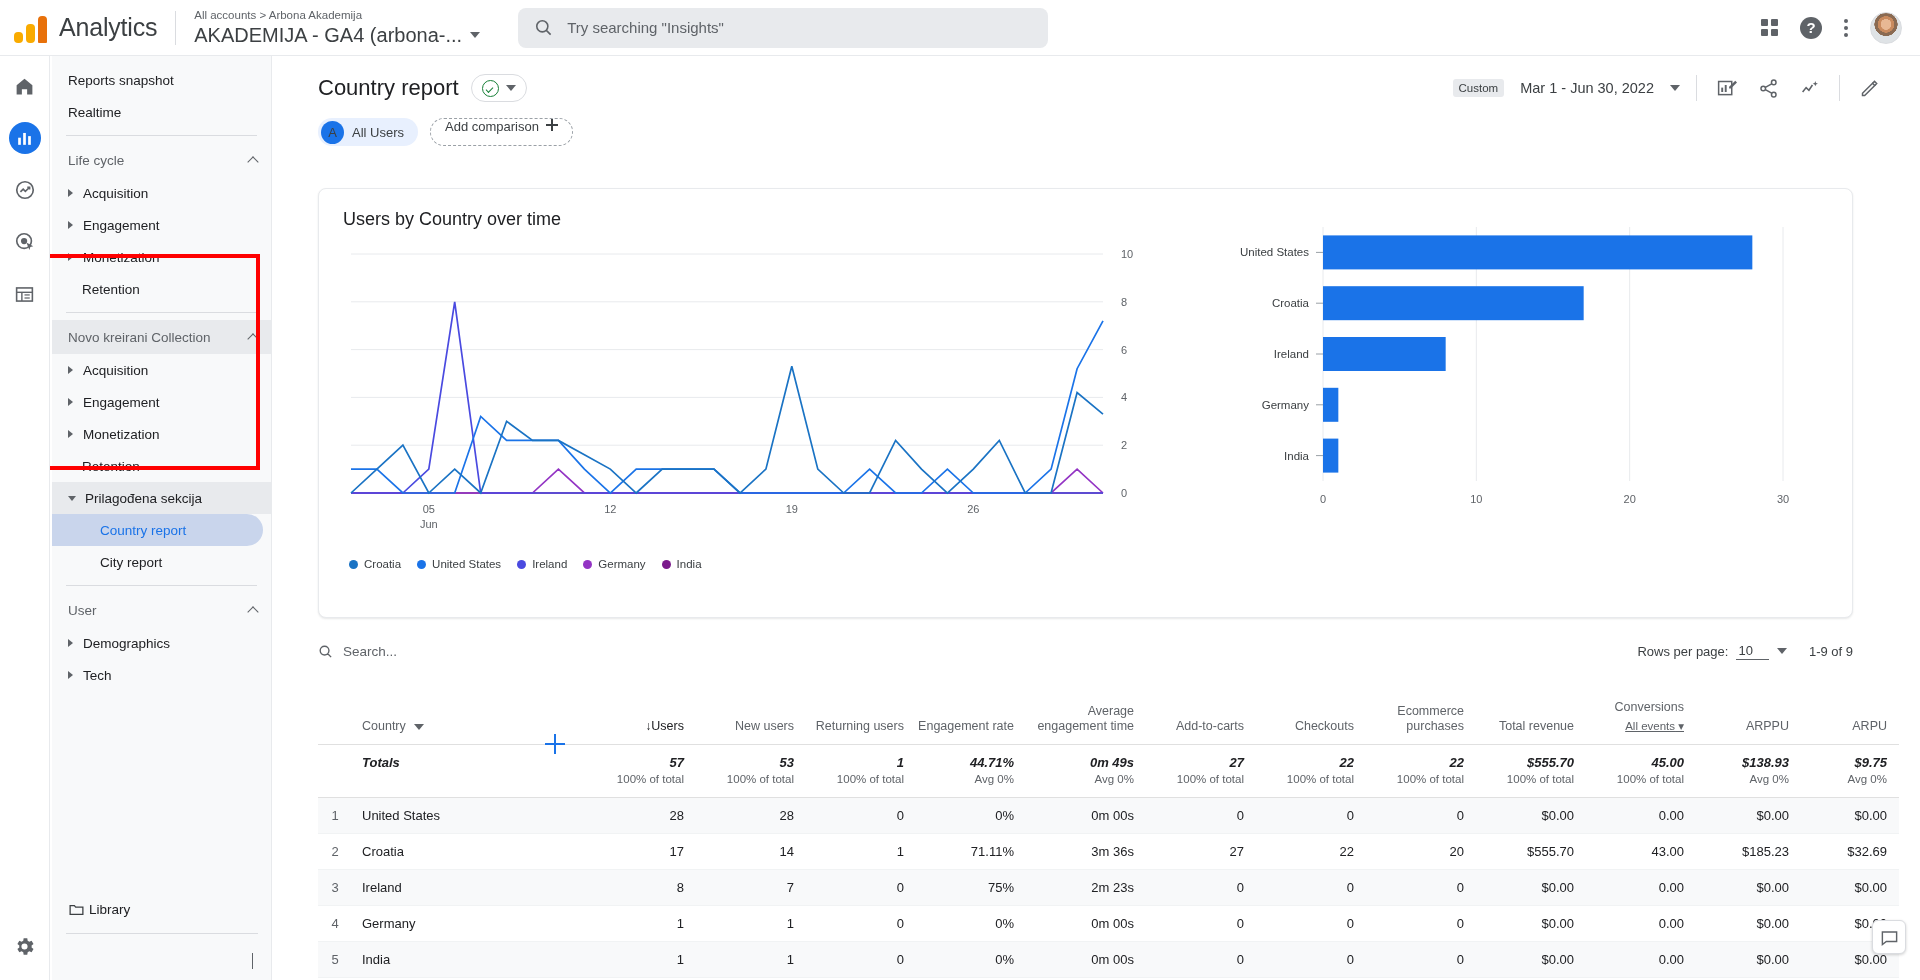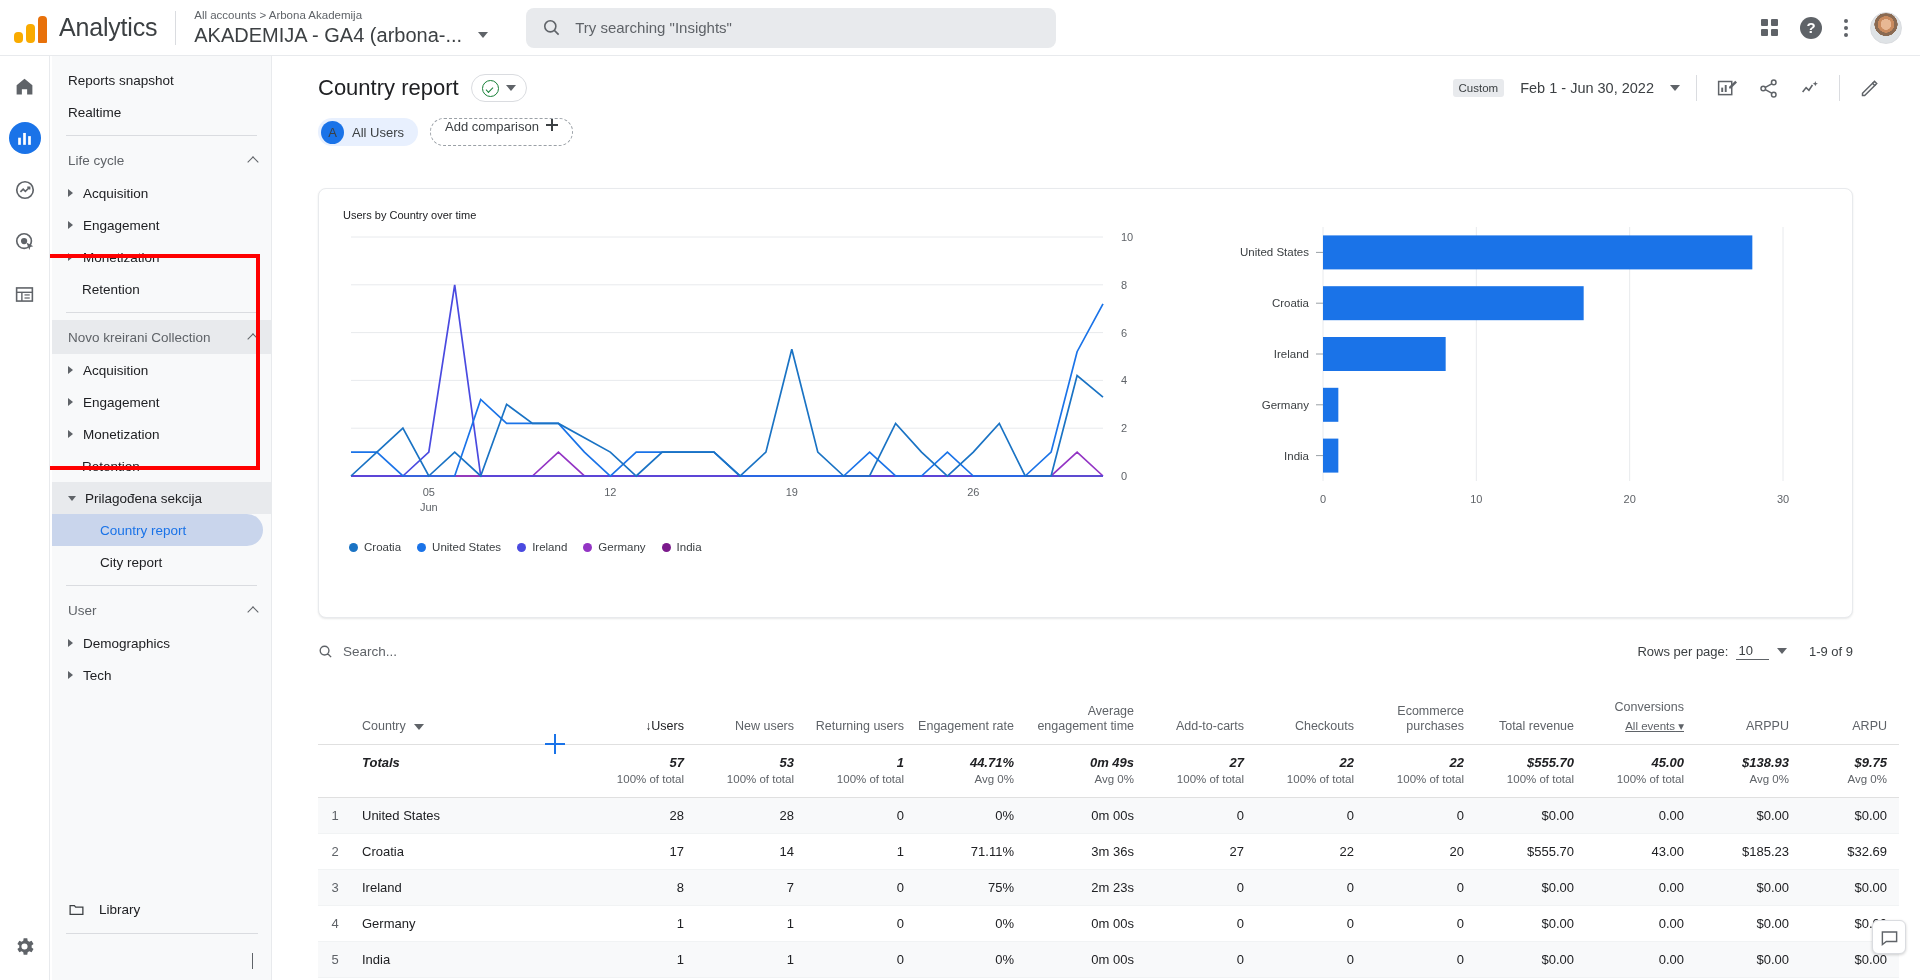--- a/index.html
+++ b/index.html
@@ -17,21 +17,21 @@
     border-bottom: 1px solid #e8eaed; z-index: 30;
   }
   .ga-logo { display:flex; align-items:flex-end; gap:3px; margin-left: 14px; height: 30px; }
   .ga-logo .b1 { width: 9px; height: 11px; border-radius: 4px 4px 4px 4px; background:#f9ab00; }
   .ga-logo .b2 { width: 9px; height: 19px; border-radius: 4px; background:#f9ab00; }
   .ga-logo .b3 { width: 9px; height: 27px; border-radius: 4px 4px 1px 1px; background:#e8710a; }
   .brand { font-size: 25px; color:#3c4043; margin-left: 12px; letter-spacing:-0.2px;}
   .vsep { width:1px; height:34px; background:#dadce0; margin: 0 18px; }
   .acct { display:flex; flex-direction: column; justify-content:center; }
   .acct .crumbs { font-size: 11.5px; color:#5f6368; line-height: 14px; }
-  .acct .prop { font-size: 20px; color:#3c4043; line-height:26px; display:flex; align-items:center; gap:16px;}
+  .acct .prop { font-size: 20px; color:#3c4043; line-height:26px; display:flex; align-items:center; gap:8px;}
   .caret-dn { width:0;height:0;border-left:5px solid transparent;border-right:5px solid transparent;border-top:6px solid #5f6368; display:inline-block; }
   .searchbox {
     margin-left: 38px; width: 530px; height: 40px; background:#e8eaed;
     border-radius: 8px; display:flex; align-items:center; padding: 0 16px; gap: 14px;
   }
   .searchbox .ph { color:#5f6368; font-size: 15px; }
   .topright { margin-left:auto; display:flex; align-items:center; gap: 22px; padding-right: 18px; }
   .grid-icon { display:grid; grid-template-columns: repeat(2, 7px); grid-template-rows: repeat(2,7px); gap:3px; }
   .grid-icon i { background:#5f6368; display:block; border-radius:1px; }
   .help-icon { width:22px;height:22px;border-radius:50%;background:#5f6368;color:#fff;font-size:15px;
@@ -68,21 +68,21 @@
   .arr-d { width:0;height:0;border-left:4px solid transparent;border-right:4px solid transparent;border-top:5px solid #5f6368; margin-right:9px; }
   .chev-up { width:8px;height:8px;border-left:1.6px solid #5f6368;border-top:1.6px solid #5f6368;transform:rotate(45deg); margin-top:3px;}
   .nav-item .lbl { }
   .nav-item.sub { padding-left: 48px; }
   .nav-item.selected { background:#c9d5ec; color:#1a73e8; font-weight:500; border-radius:0 16px 16px 0; margin-right:8px; }
   .redbox {
     position:absolute; left:38px; top:254px; width:222px; height:216px;
     border: 4px solid #ff0000; z-index: 16; pointer-events:none;
   }
   .lib { position:absolute; bottom: 46px; left:0; width:220px; }
-  .lib .nav-item { padding-left: 16px; gap: 14px; text-align: right;}
+  .lib .nav-item { padding-left: 16px; gap: 4px; text-align: right;}
   .lib .nav-div { margin: 8px 14px 0; }
   .collapse { position:absolute; bottom: 12px; right: 18px; }
   .chev-l { width:9px;height:9px;border-left:1.8px solid #5f6368;border-bottom:1.8px solid #5f6368;transform:rotate(45deg); }
   
   .main { position:absolute; top:56px; left:270px; width:1650px; height:924px; background:#fff; overflow:hidden; }
   .rep-head { height: 52px; display:flex; align-items:center; padding: 12px 24px 0 48px; }
   .rep-title { font-size: 22px; color:#202124; }
   .badge-pill {
     margin-left:12px; height:28px; border:1px solid #dadce0; border-radius:16px;
     display:flex; align-items:center; gap:7px; padding: 0 10px;
@@ -106,21 +106,21 @@
   .plus-sm:before,.plus-sm:after{content:"";position:absolute;background:#3c4043;}
   .plus-sm:before{left:5px;top:0;width:1.6px;height:12px;}
   .plus-sm:after{top:5px;left:0;height:1.6px;width:12px;}
   .card {
     position:absolute; left: 48px; top: 132px; width: 1535px; height: 430px;
     background:#fff; border:1px solid #e8eaed; border-radius:8px;
     box-shadow: 0 1px 2px rgba(60,64,67,.12);
     display:flex;
   }
   .pane { padding: 20px 24px; }
-  .pane-title { font-size:11px; color:#202124; }
+  .pane-title { font-size:18px; color:#202124; margin-bottom: 8px; }
   .pane-left { width: 880px; }
   .pane-right { width: 650px; }
   .legend { display:flex; gap:16px; margin-top: 6px; padding-left:6px; }
   .legend .li { display:flex; align-items:center; gap:6px; font-size:11.5px; color:#3c4043; }
   .dot { width:9px;height:9px;border-radius:50%; display:inline-block; }
   
   .tblwrap { position:absolute; left:48px; top: 578px; width: 1535px; }
   .tbl-top { display:flex; align-items:center; height: 34px; }
   .tsearch { display:flex; align-items:center; gap:10px; color:#5f6368; font-size:13.5px; }
   .tbl-right { margin-left:auto; display:flex; align-items:center; gap: 22px; font-size:13px; color:#3c4043; }
@@ -331,21 +331,21 @@
 
 <div class="main">
   <div class="rep-head">
     <span class="rep-title">Country report</span>
     <span class="badge-pill">
       <span class="check-circ"></span>
       <span class="caret-dn"></span>
     </span>
     <div class="daterange">
       <span class="custom-tag">Custom</span>
-      <span class="dr-text">Feb 1 - Jun 30, 2022</span>
+      <span class="dr-text">Mar 1 - Jun 30, 2022</span>
       <span class="caret-dn"></span>
       <span class="dsep"></span>
       <span class="icon-btn">
         <svg width="21" height="21" viewBox="0 0 24 24">
             <rect x="3" y="4" width="15" height="15" fill="none" stroke="#5f6368" stroke-width="1.7"></rect>
             <rect x="6" y="11" width="2.2" height="5" fill="#5f6368"></rect>
             <rect x="10" y="8" width="2.2" height="8" fill="#5f6368"></rect>
             <path d="M22 3l-7 7v2h2l7-7z" fill="#5f6368"></path>
           </svg>
       </span>

